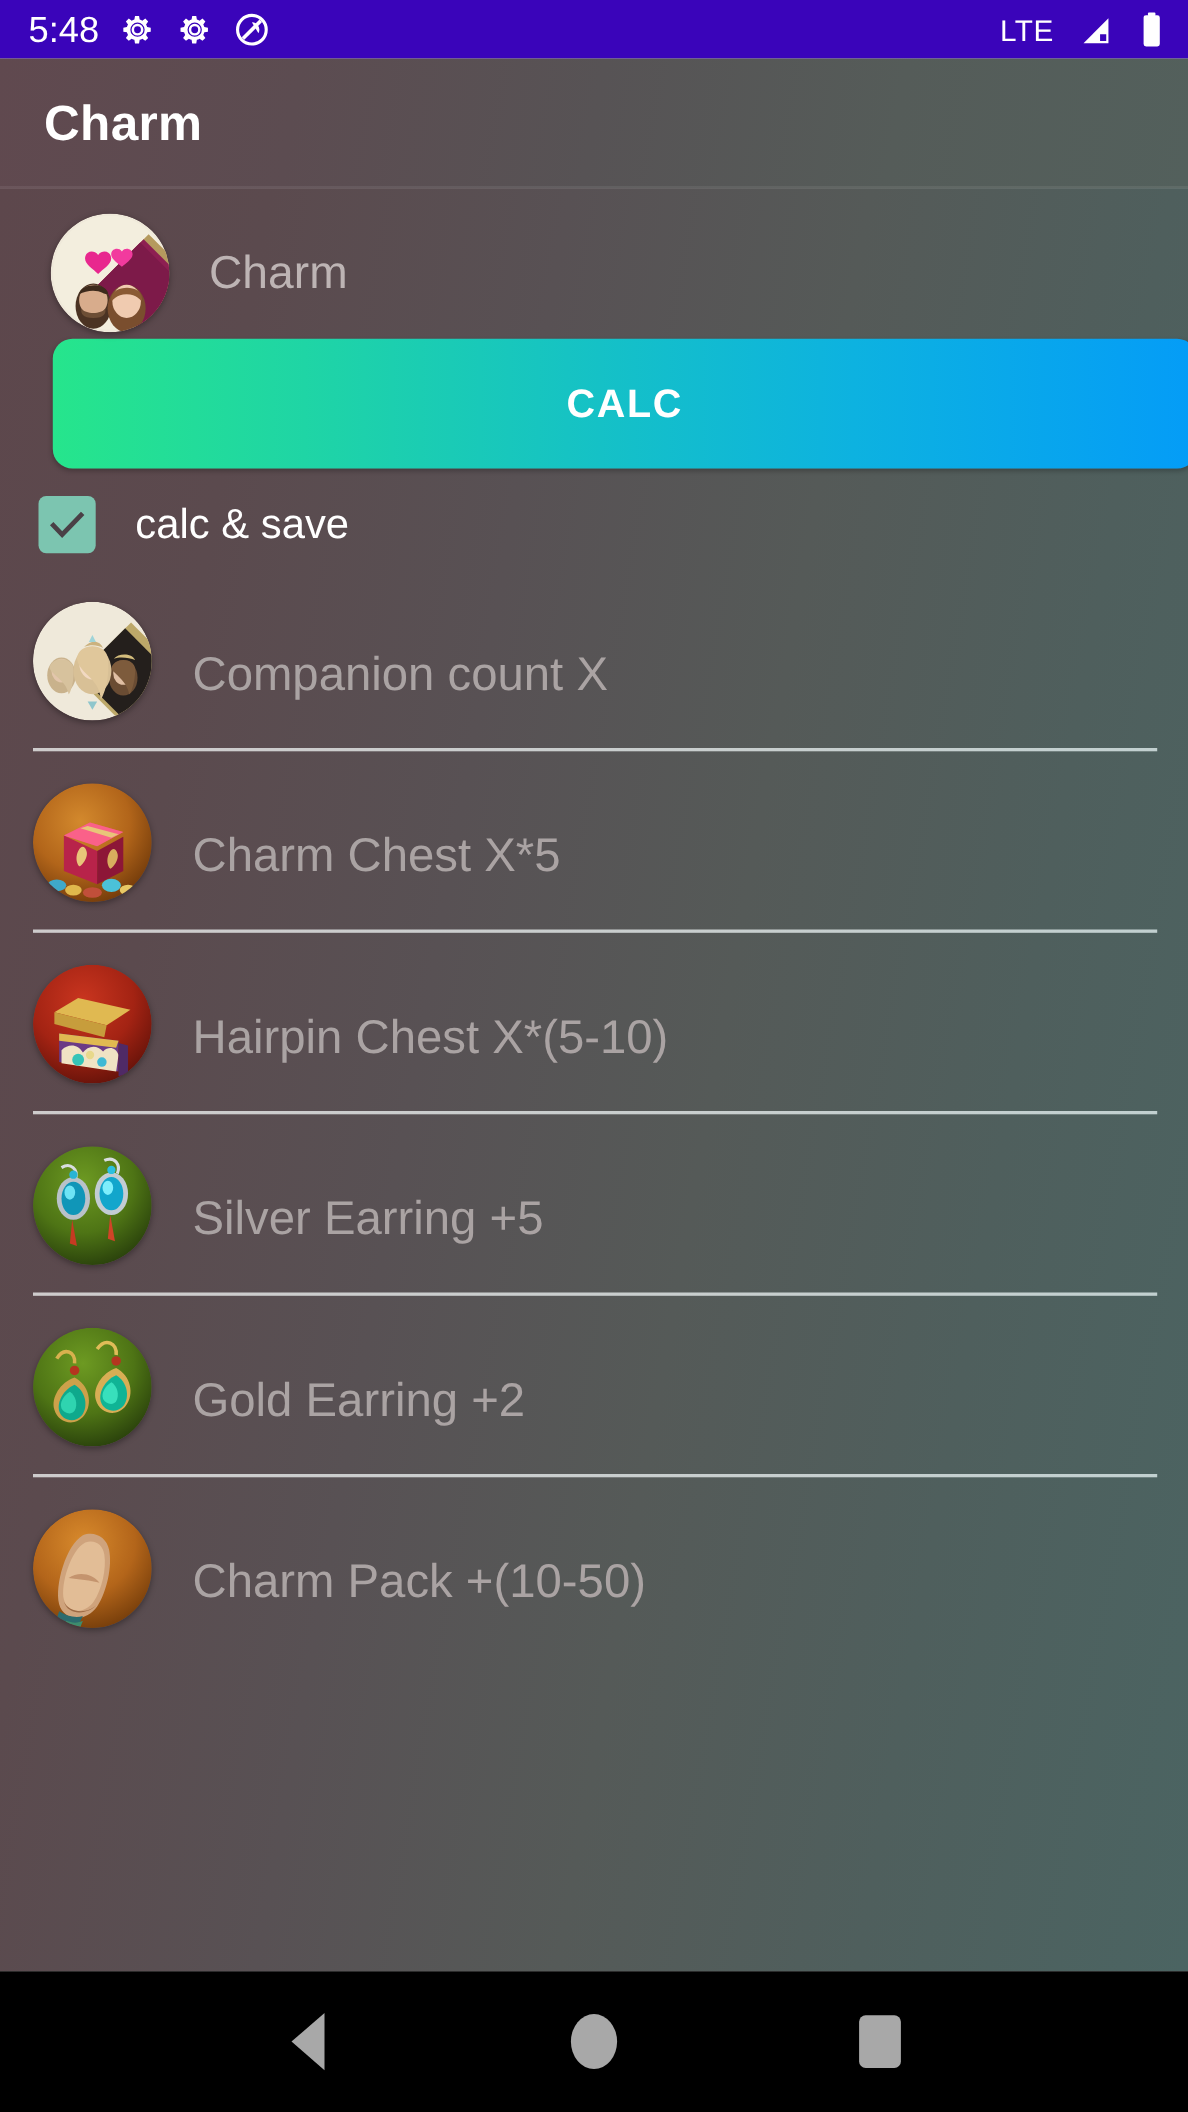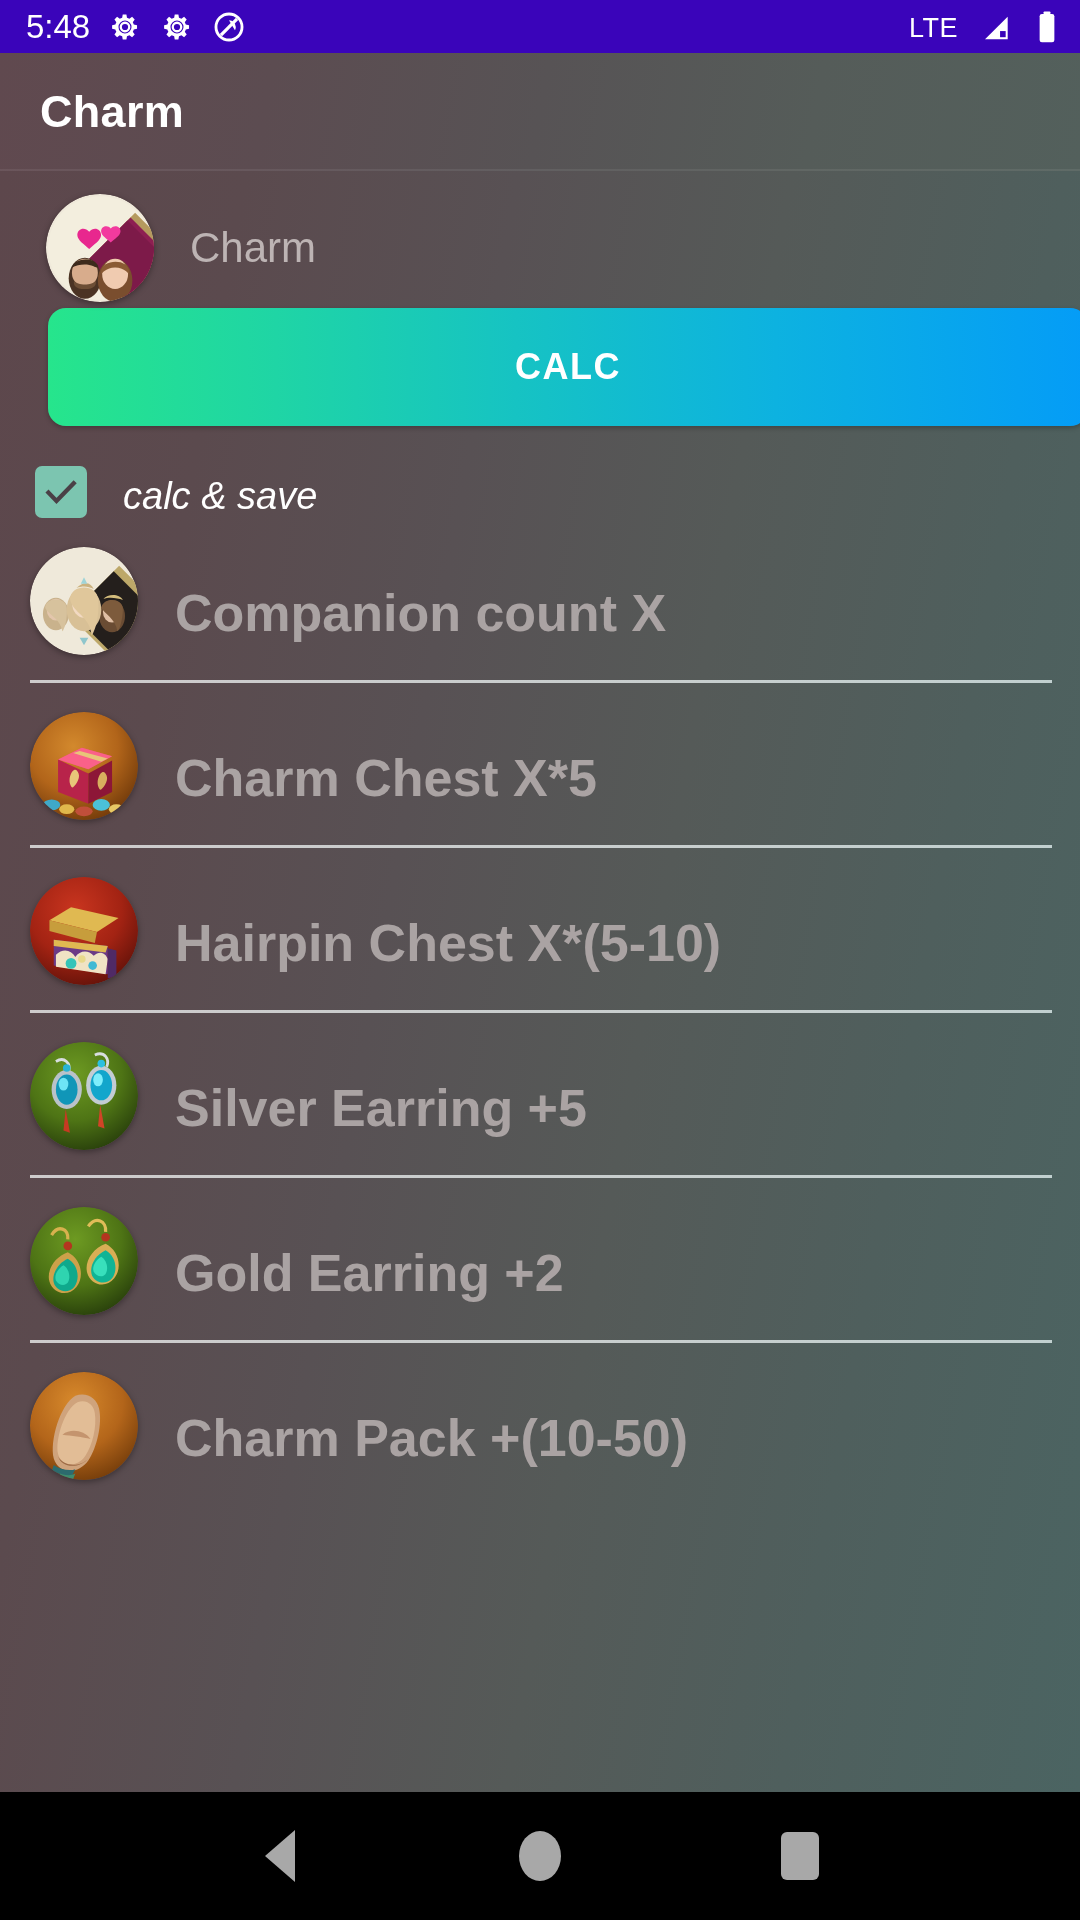--- a/index.html
+++ b/index.html
@@ -90,45 +90,44 @@
     color:#ffffff; font-size:36px; font-weight:bold; letter-spacing:1.5px;
     font-family:"Liberation Sans", sans-serif;
     cursor:pointer;
     display:flex; align-items:center; justify-content:center;
     box-shadow:0 2px 5px rgba(0,0,0,.25);
     margin-left:28px;
   }
 
   
   .cb-row {
-    display:flex; align-items:flex-end;
+    display:flex; align-items:center;
     padding:10px 0 0 35px;
     height:92px;
-    font-style:italic;
   }
   .cb-box {
     width:52px; height:52px; border-radius:7px;
     background:#7cc5b0;
     display:flex; align-items:center; justify-content:center;
     flex:0 0 auto;
   }
   .cb-label {
     color:#ffffff; font-size:38px; margin-left:36px;
   }
 
   
   .list { padding:0 0 0 0; }
   .row {
     display:flex; align-items:center;
     height:165px;
     padding-left:30px;
     position:relative;
   }
   .row .rlabel {
-    color:#aaa3a3; font-size:52px; margin-left:37px; font-weight:700;
+    color:#aaa3a3; font-size:43px; margin-left:37px; font-weight:400;
     white-space:nowrap;
     margin-top:25px;
   }
   .divider {
     position:absolute; left:30px; right:28px; bottom:0;
     height:3px;
     background:linear-gradient(90deg,rgba(226,226,226,.85) 0%,rgba(216,222,222,.88) 60%,rgba(206,220,220,.9) 100%);
   }
 
   

